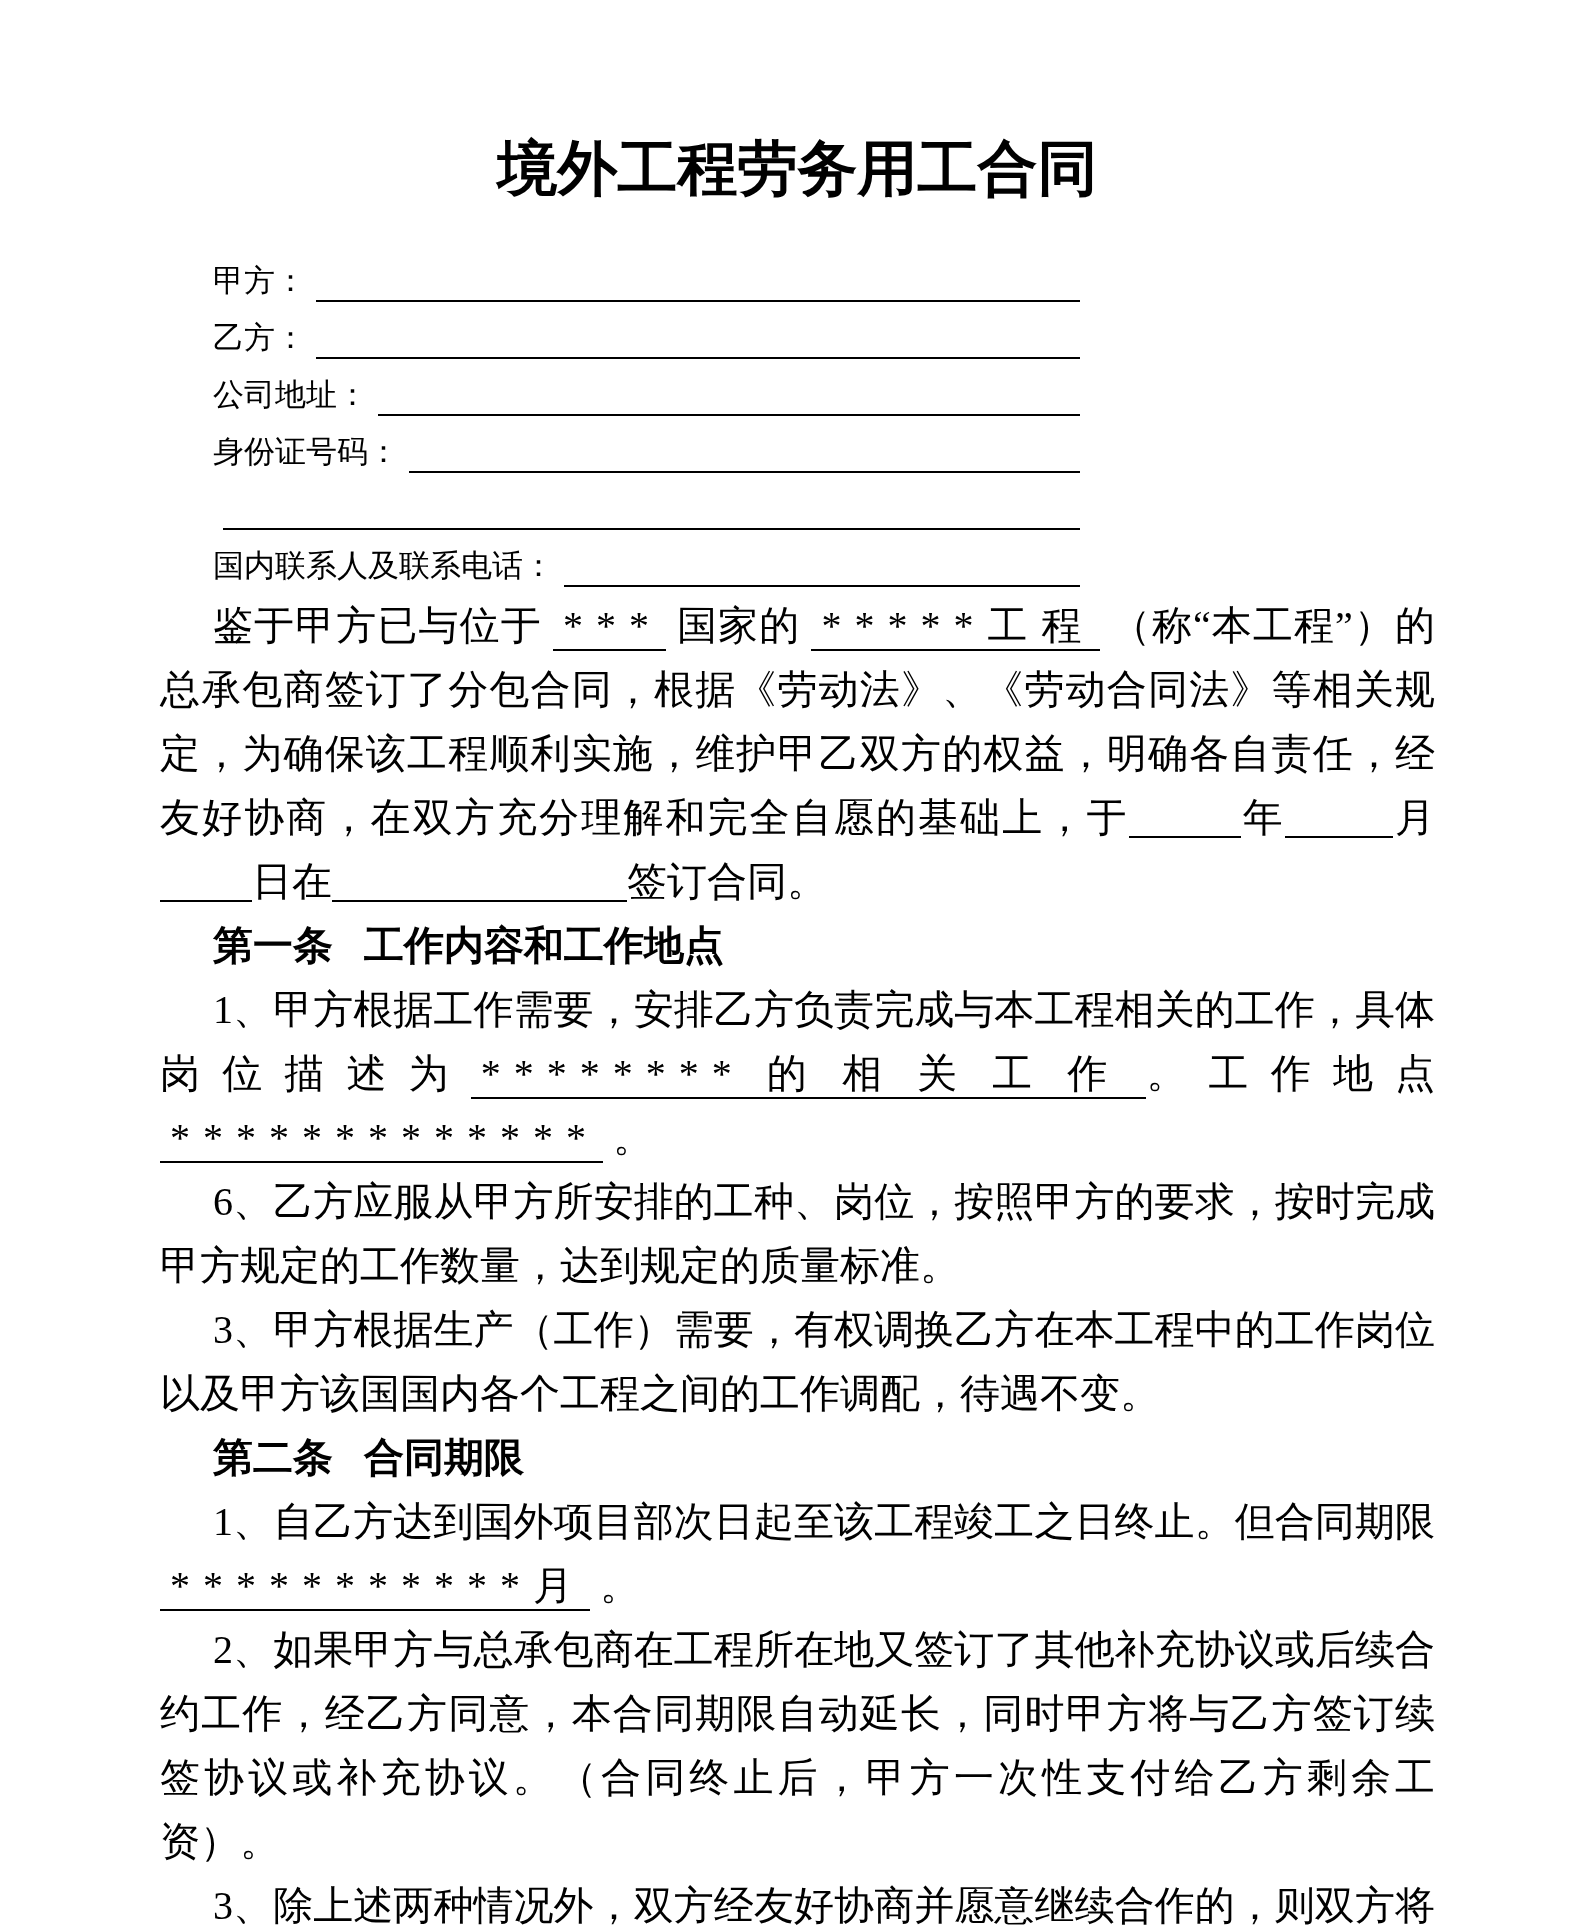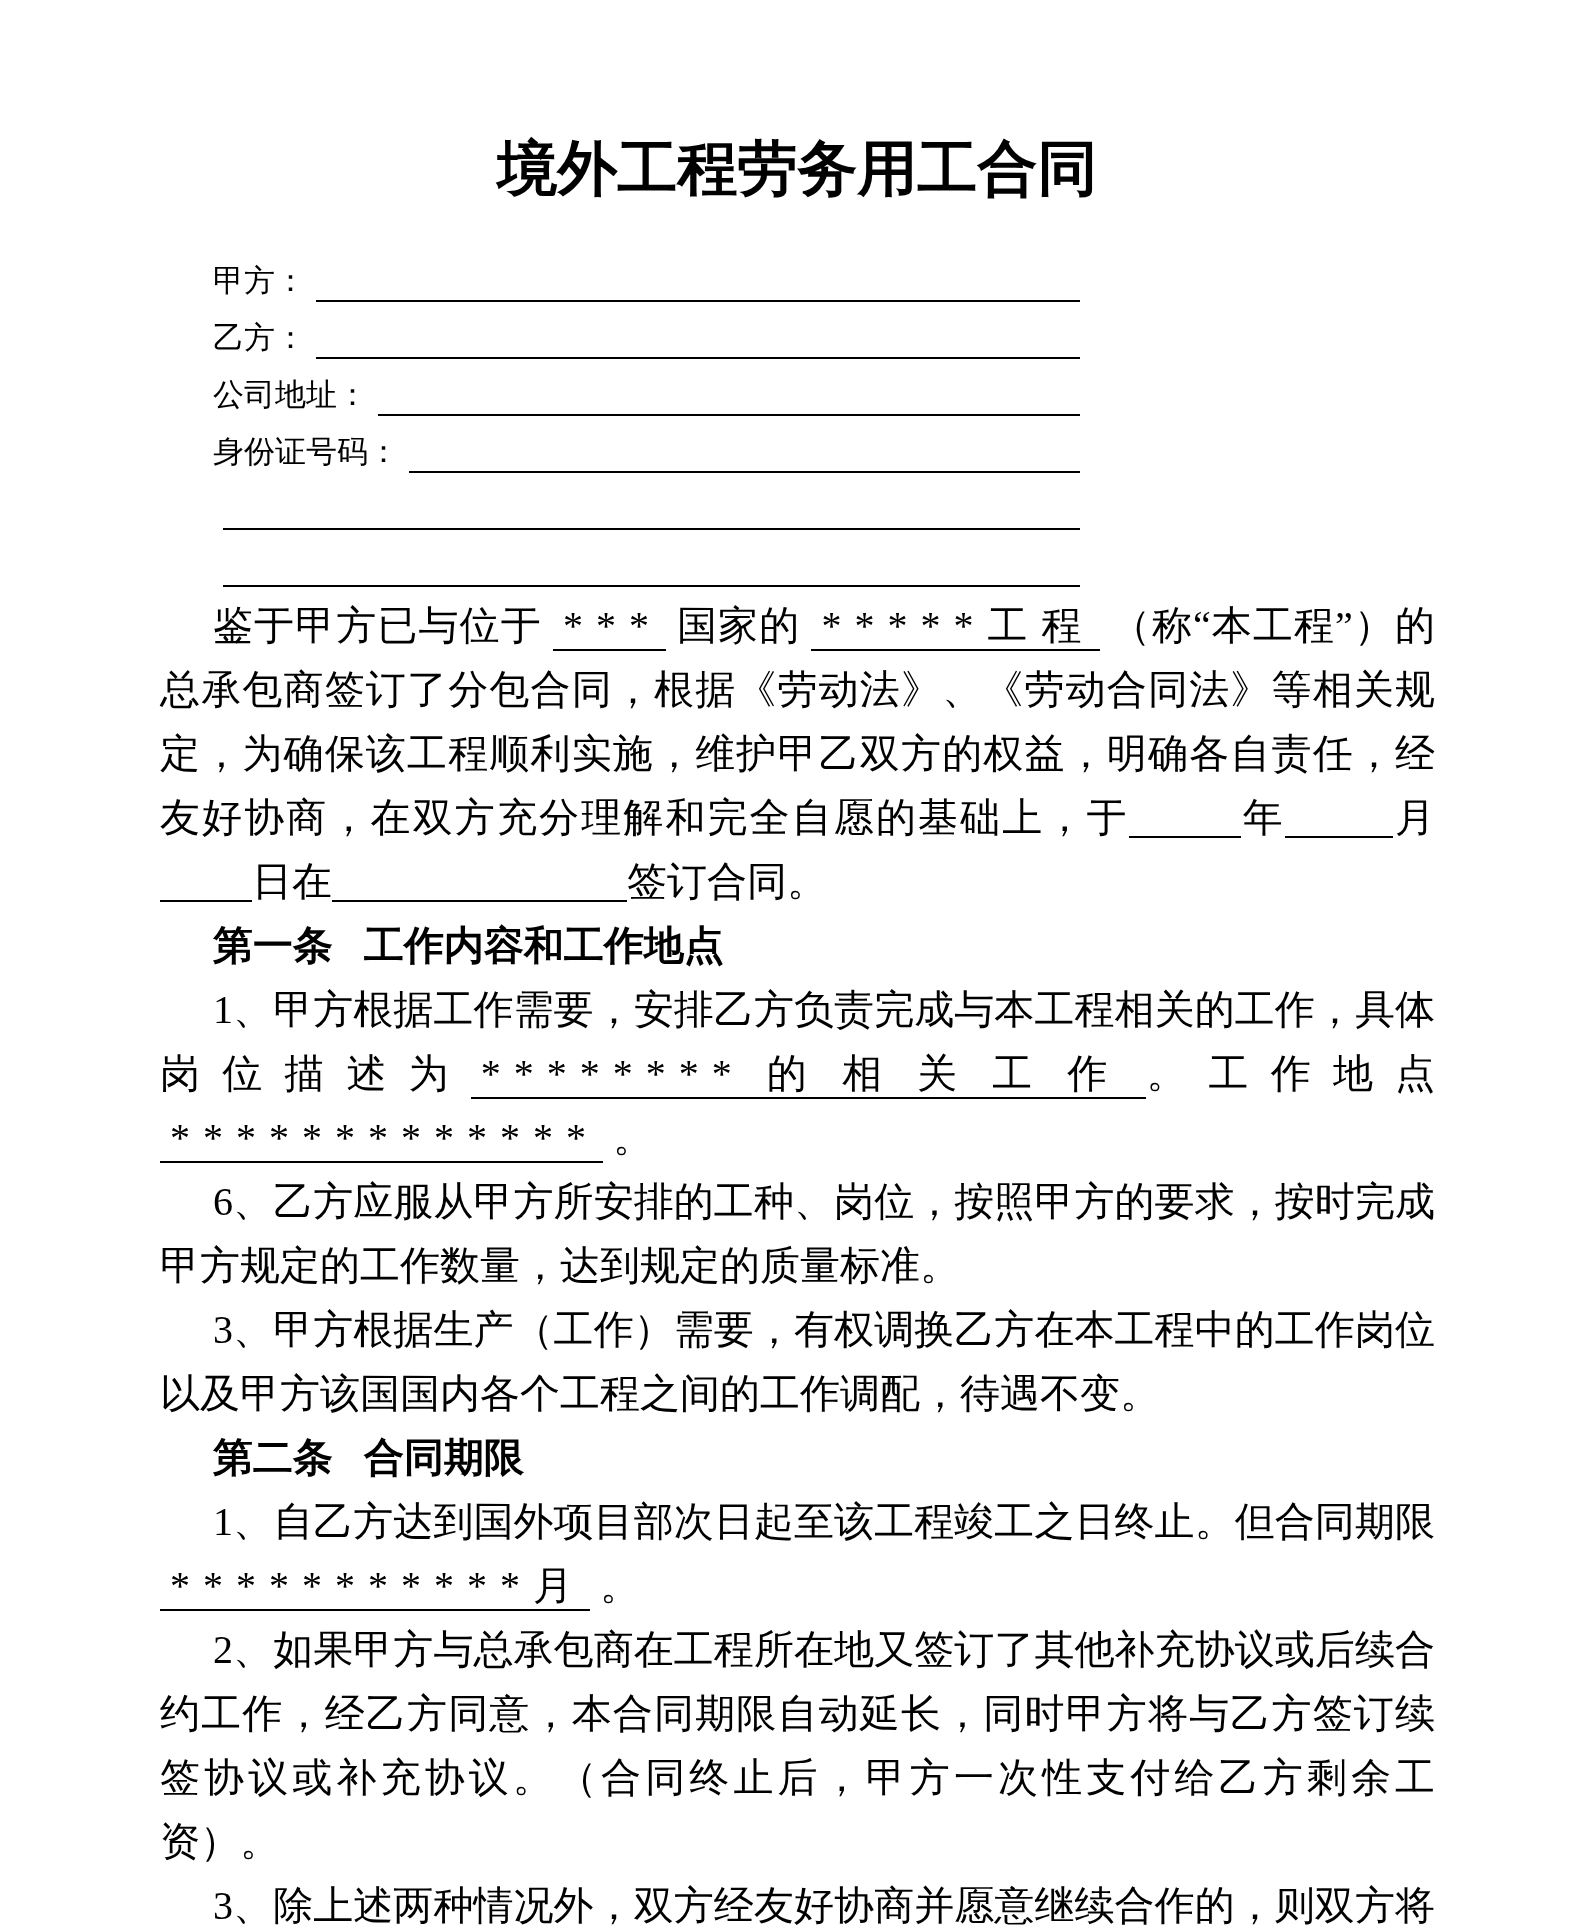--- a/index.html
+++ b/index.html
@@ -82,20 +82,21 @@
       <span class="line"></span>
     </div>
     <div class="form-row">
       <span class="label">身份证号码：</span>
       <span class="line"></span>
     </div>
     <div class="form-row">
       <span class="line"></span>
     </div>
     <div class="form-row">
+      <span class="label">国内联系人及联系电话：</span>
       <span class="line"></span>
     </div>
   </div>
 
   <div class="body-text">
 
     <p class="para preamble"><span>鉴于甲方已与位于</span> <span class="ublank">***</span> <span>国家的</span> <span class="ublank">*****工程</span> <span>（称“本工程”）的总承包商签订了分包合同，根据《劳动法》、《劳动合同法》等相关规定，为确保该工程顺利实施，维护甲乙双方的权益，明确各自责任，经友好协商，在双方充分理解和完全自愿的基础上，于</span><span class="blank b-year"></span><span>年</span><span class="blank b-month"></span><span>月</span><span class="blank b-day"></span><span>日在</span><span class="blank b-place"></span><span>签订合同。</span></p>
 
     <p class="heading s1-heading"><span>第一条</span><span class="h-gap">工作内容和工作地点</span></p>
 

